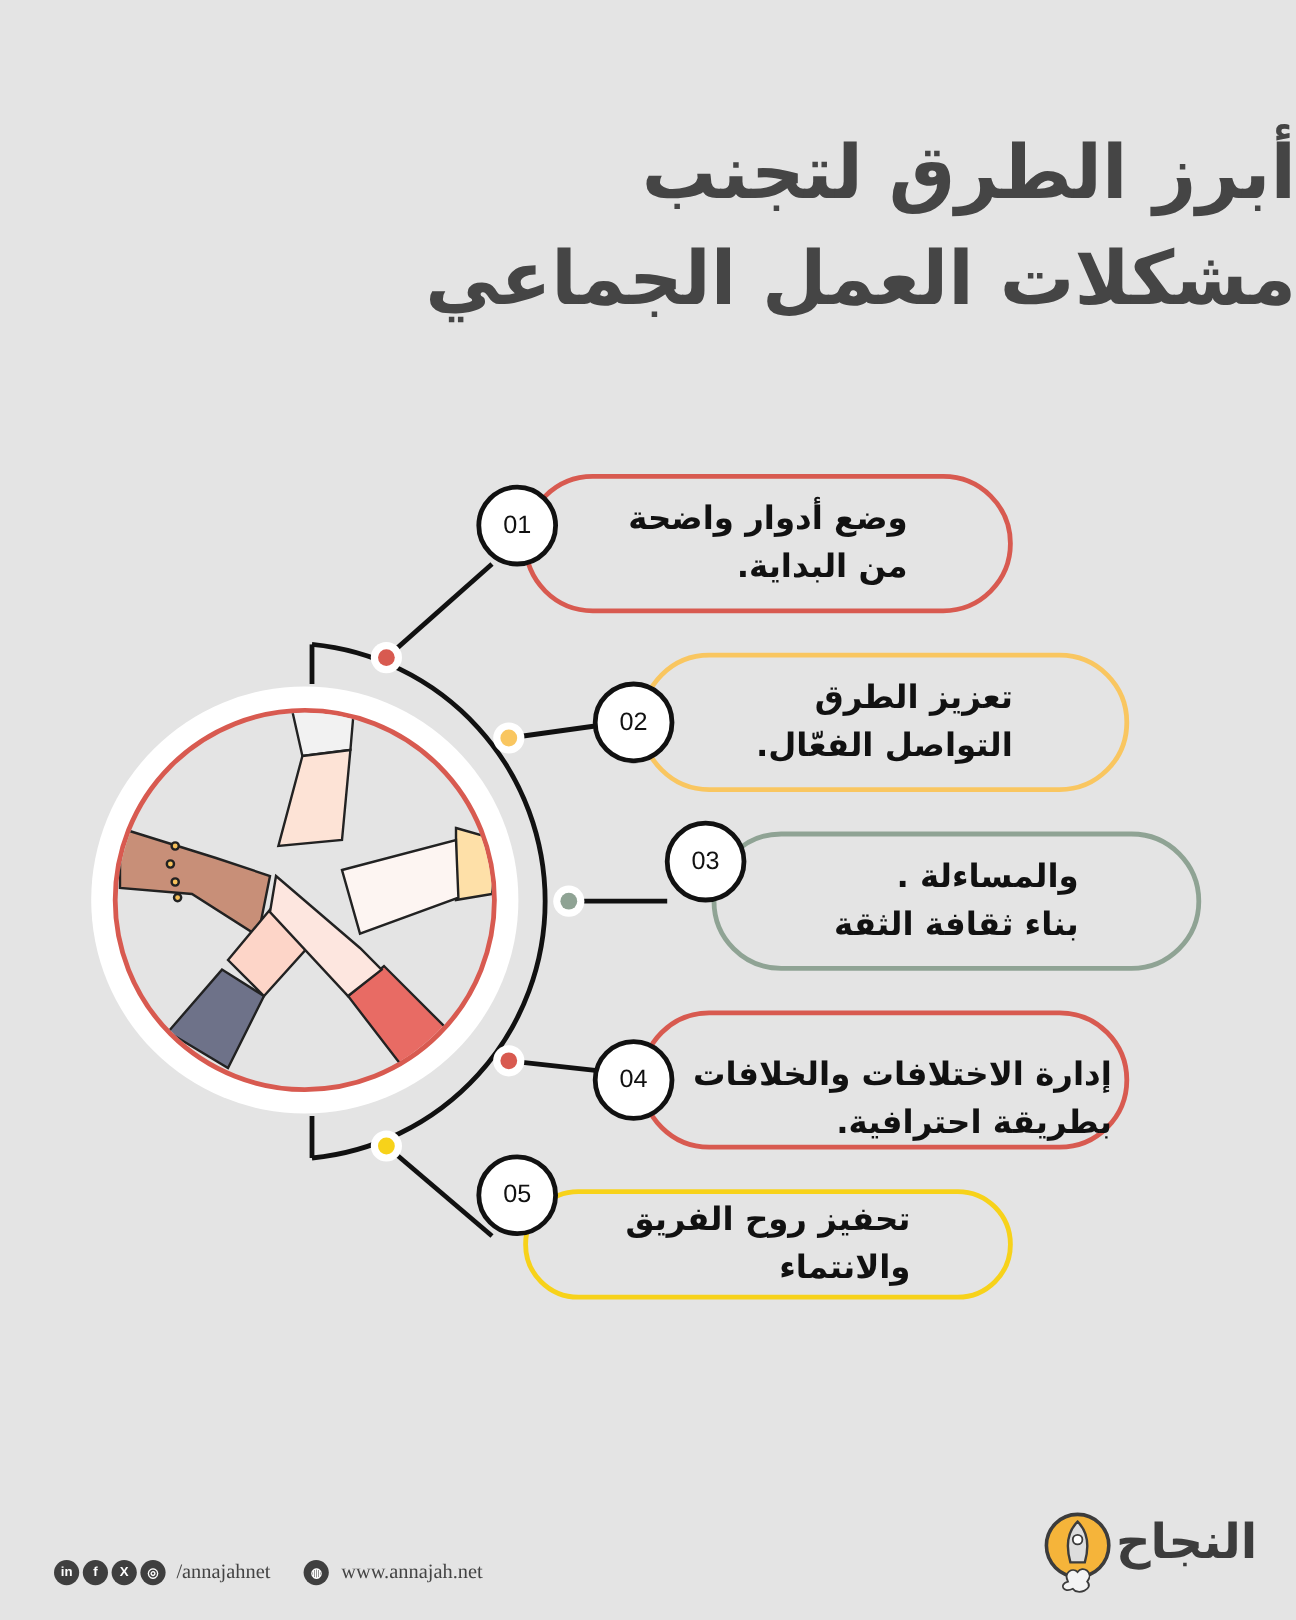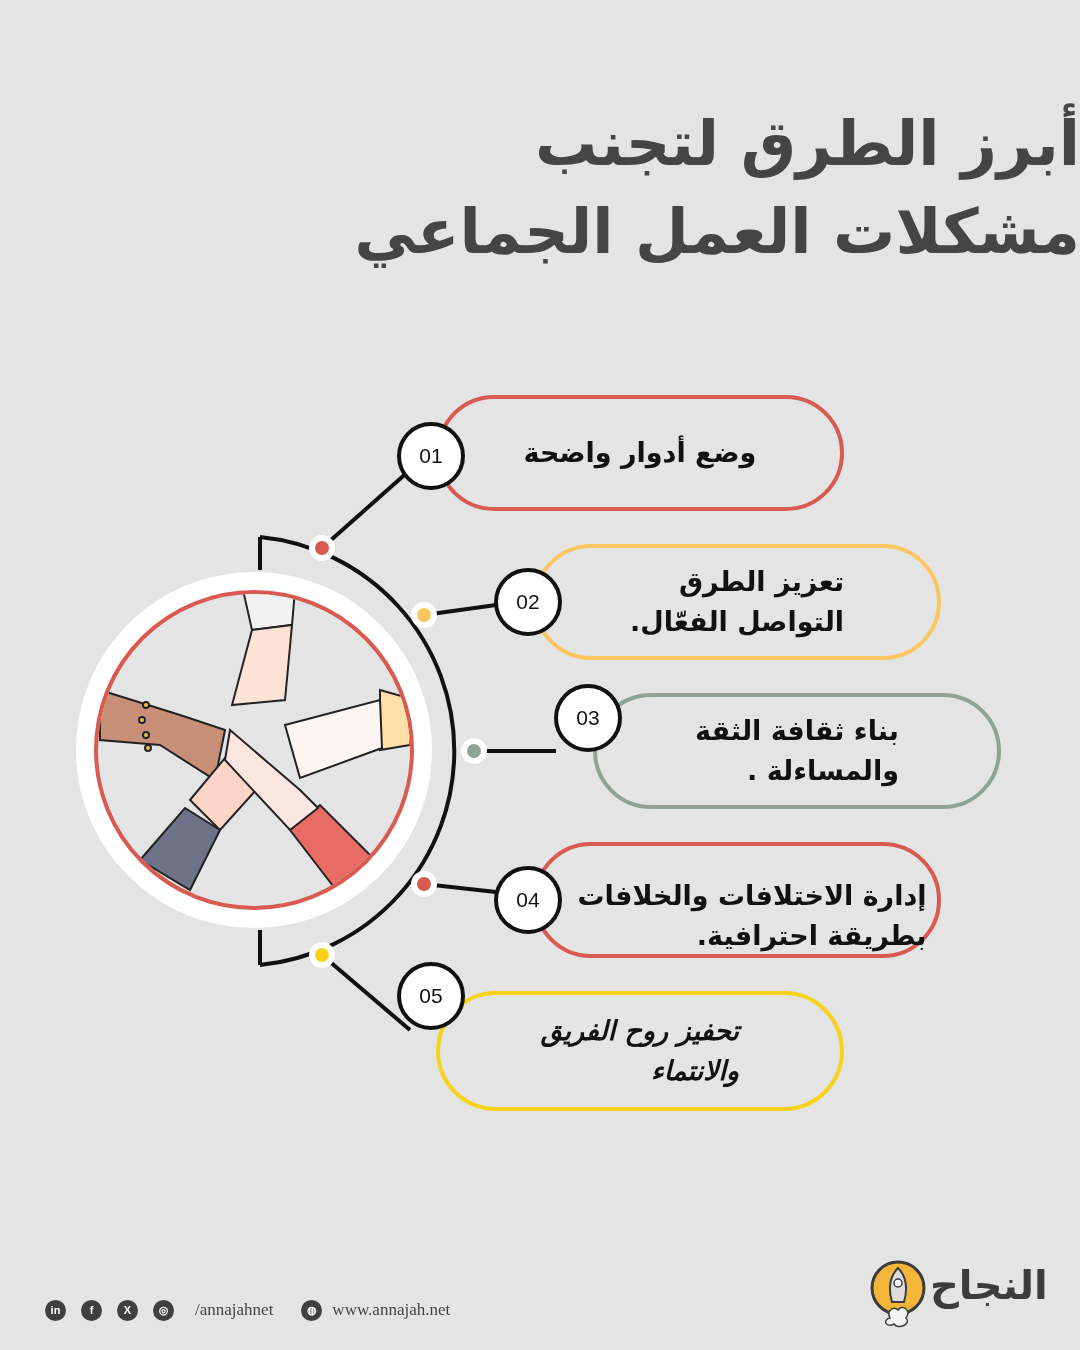--- a/index.html
+++ b/index.html
@@ -27,21 +27,21 @@
     white-space: nowrap;
   }
   .num {
     position: absolute; width: 68px; height: 68px; box-sizing: border-box;
     border: 4px solid #111; border-radius: 50%; background: #fff;
     display: flex; align-items: center; justify-content: center;
     font-family: "Liberation Sans", sans-serif; font-size: 21px; color: #111;
   }
   .footer { position: absolute; top: 1297px; left: 45px; height: 26px; display: flex; align-items: center; }
   .social { width: 21px; height: 21px; border-radius: 50%; background: #3f3f3f; color: #fff;
-    display: flex; align-items: center; justify-content: center; margin-right: 15px;
+    display: flex; align-items: center; justify-content: center; margin-right: 3px;
     font-family: "Liberation Sans", sans-serif; font-size: 11px; font-weight: bold; }
   .foot-text { font-family: Liberation Serif, serif; font-size: 17px; color: #444; }
   .logo { position: absolute; left: 868px; top: 1258px; width: 150px; height: 80px; }
   .logo-text { position: absolute; left: 930px; top: 1262px; direction: rtl;
     font-weight: bold; font-size: 40px; color: #3c3c3c; }
 </style>
 </head>
 <body>
 
 <div class="title">
@@ -108,49 +108,50 @@
       <circle cx="142" cy="720" r="3" fill="#f5c05a"></circle>
       <circle cx="146" cy="735" r="3" fill="#f5c05a"></circle>
       <circle cx="148" cy="748" r="3" fill="#f5c05a"></circle>
     </g>
   </g>
 </svg>
 
 <div class="pill" style="left:436px; top:395px; width:408px; height:116px; border-color:#d85a50;">
   <div class="pill-text">
     <div>وضع أدوار واضحة</div>
+      <div>من البداية.</div>
   </div>
 </div>
-<div class="num" style="left:397px; top:422px;">01</div>
+<div class="num" style="left:397px; top:404px;">01</div>
 
 <div class="pill" style="left:533px; top:544px; width:408px; height:116px; border-color:#f9c660;">
   <div class="pill-text">
     <div>تعزيز الطرق</div>
       <div>التواصل الفعّال.</div>
   </div>
 </div>
 <div class="num" style="left:494px; top:568px;">02</div>
 
 <div class="pill" style="left:593px; top:693px; width:408px; height:116px; border-color:#8fa394;">
   <div class="pill-text">
-    <div>بناء ثقافة الثقة</div>
-      <div>والمساءلة .</div>
+    <div>والمساءلة .</div>
+      <div>بناء ثقافة الثقة</div>
   </div>
 </div>
 <div class="num" style="left:554px; top:684px;">03</div>
 
 <div class="pill" style="left:533px; top:842px; width:408px; height:116px; border-color:#d85a50;">
   <div class="pill-text" style="padding-left:30px;margin-top:32px;">
     <div>إدارة الاختلافات والخلافات</div>
       <div>بطريقة احترافية.</div>
   </div>
 </div>
 <div class="num" style="left:494px; top:866px;">04</div>
 
-<div class="pill" style="left:436px; top:991px; width:408px; height:120px; border-color:#f7d21a;font-style:italic;">
+<div class="pill" style="left:436px; top:991px; width:408px; height:92px; border-color:#f7d21a;">
   <div class="pill-text">
     <div>تحفيز روح الفريق</div>
       <div>والانتماء</div>
   </div>
 </div>
 <div class="num" style="left:397px; top:962px;">05</div>
 
 <div class="footer">
   <div class="social">in</div>
   <div class="social">f</div>

